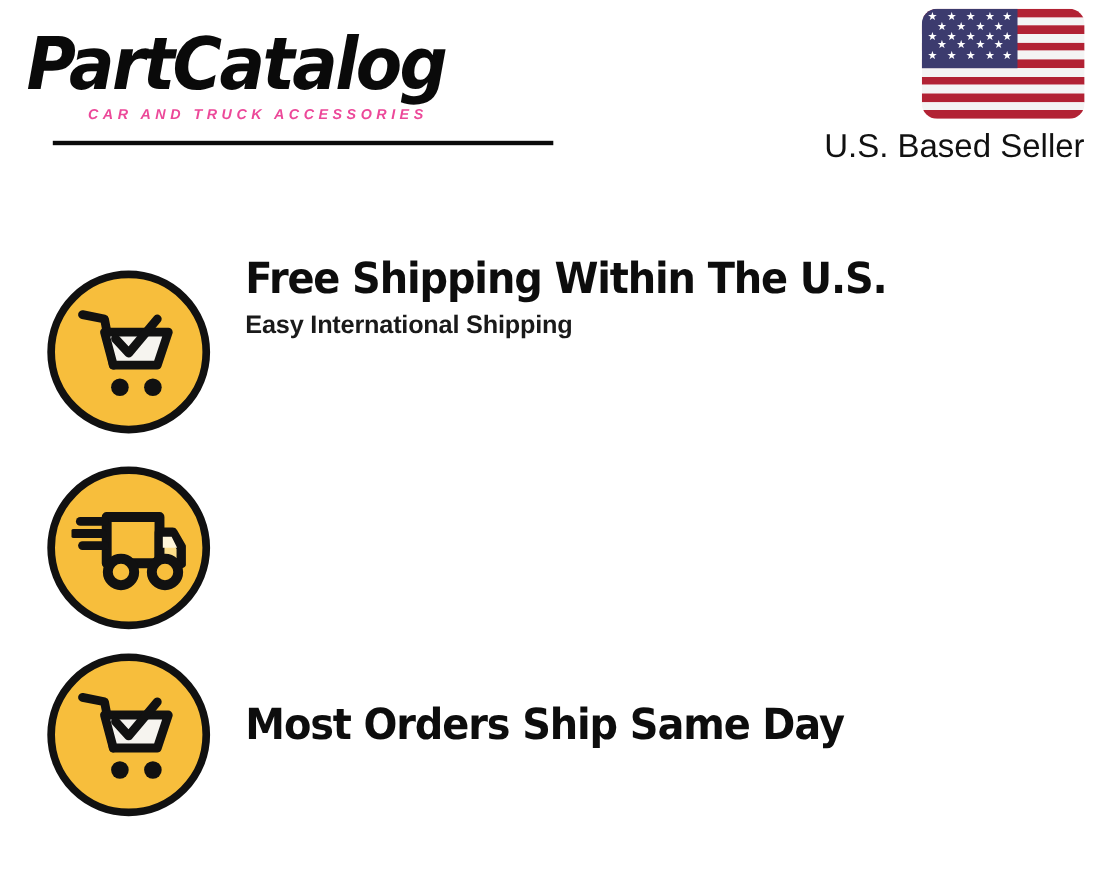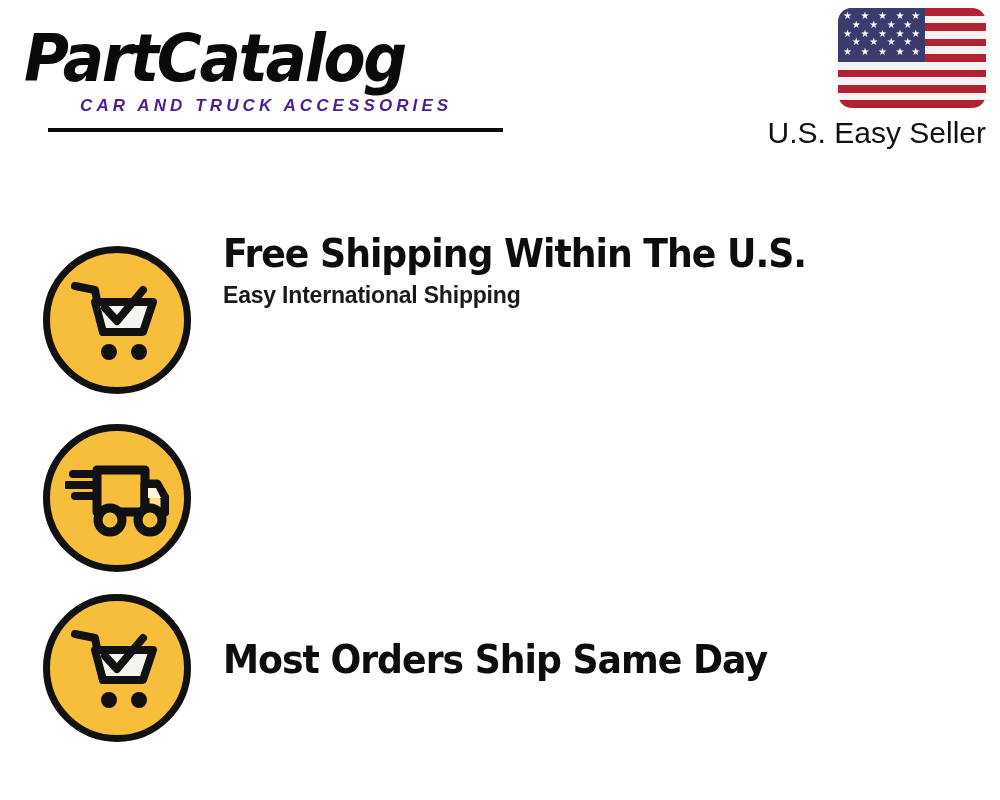--- a/index.html
+++ b/index.html
@@ -53,25 +53,25 @@
     color: #0a0a0a;
     transform: scaleX(0.93);
     transform-origin: left center;
     white-space: nowrap;
   }
   .brand-tagline {
     position: absolute;
     left: 56px;
     top: 72px;
     font-family: "Liberation Sans", sans-serif;
-    font-size: 17px;
+    font-size: 13px;
     font-weight: 700;
     font-style: italic;
     letter-spacing: 4.1px;
-    color: #4c1d95;
+    color: #ec4899;
     white-space: nowrap;
   }
   .brand-underline {
     position: absolute;
     left: 24px;
     top: 104px;
     width: 455px;
     height: 4px;
     background: #0a0a0a;
   }
@@ -254,21 +254,21 @@
           <span class="star" style="left:41%;  top:64%;">★</span>
           <span class="star" style="left:61%;  top:64%;">★</span>
           <span class="star" style="left:80%;  top:64%;">★</span>
           <span class="star" style="left:11%;  top:81%;">★</span>
           <span class="star" style="left:31%;  top:81%;">★</span>
           <span class="star" style="left:51%;  top:81%;">★</span>
           <span class="star" style="left:71%;  top:81%;">★</span>
           <span class="star" style="left:89%;  top:81%;">★</span>
         </div>
       </div>
-      <span class="seller-label">U.S. Easy Seller</span>
+      <span class="seller-label">U.S. Based Seller</span>
     </div>
 
   </div>
 
   <div class="features">
 
     <div class="feature-row row-0">
       <div class="icon-badge">
         <svg width="100" height="92" viewBox="0 0 100 92" aria-hidden="true">
           <path d="M8 12 L28 16 L36 58" fill="none" stroke="#111111" stroke-width="8" stroke-linecap="round" stroke-linejoin="round"></path>

